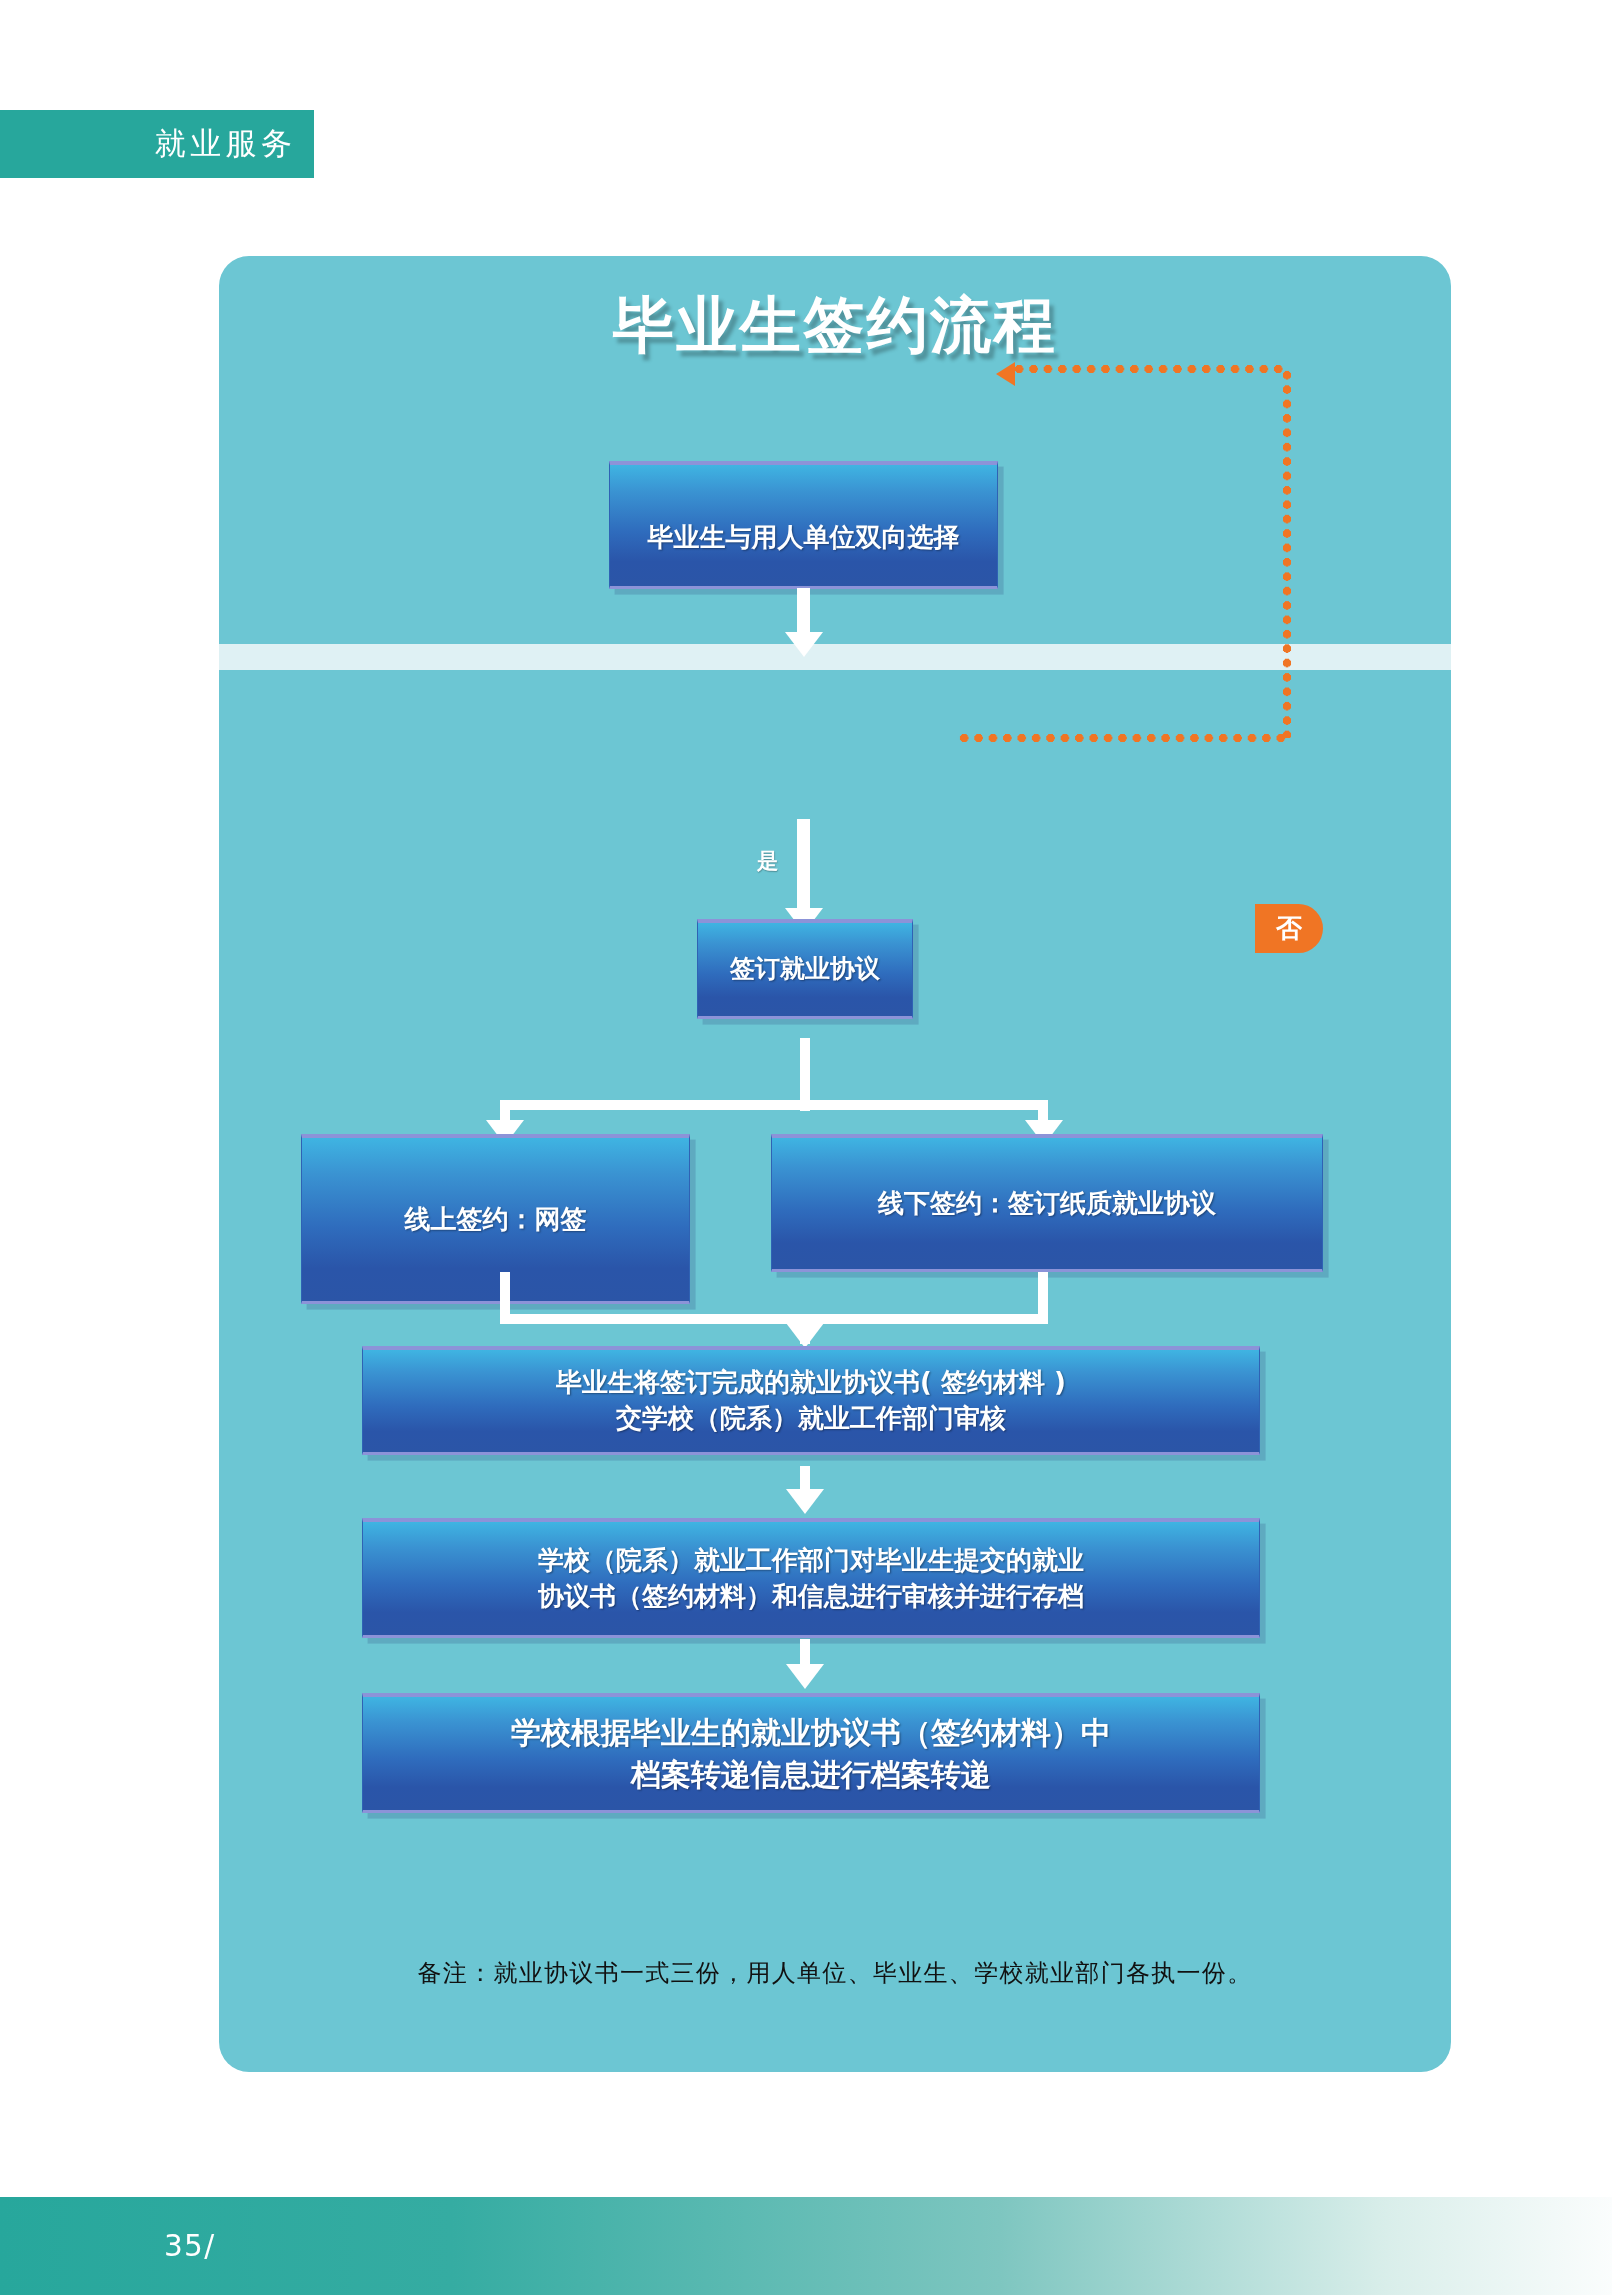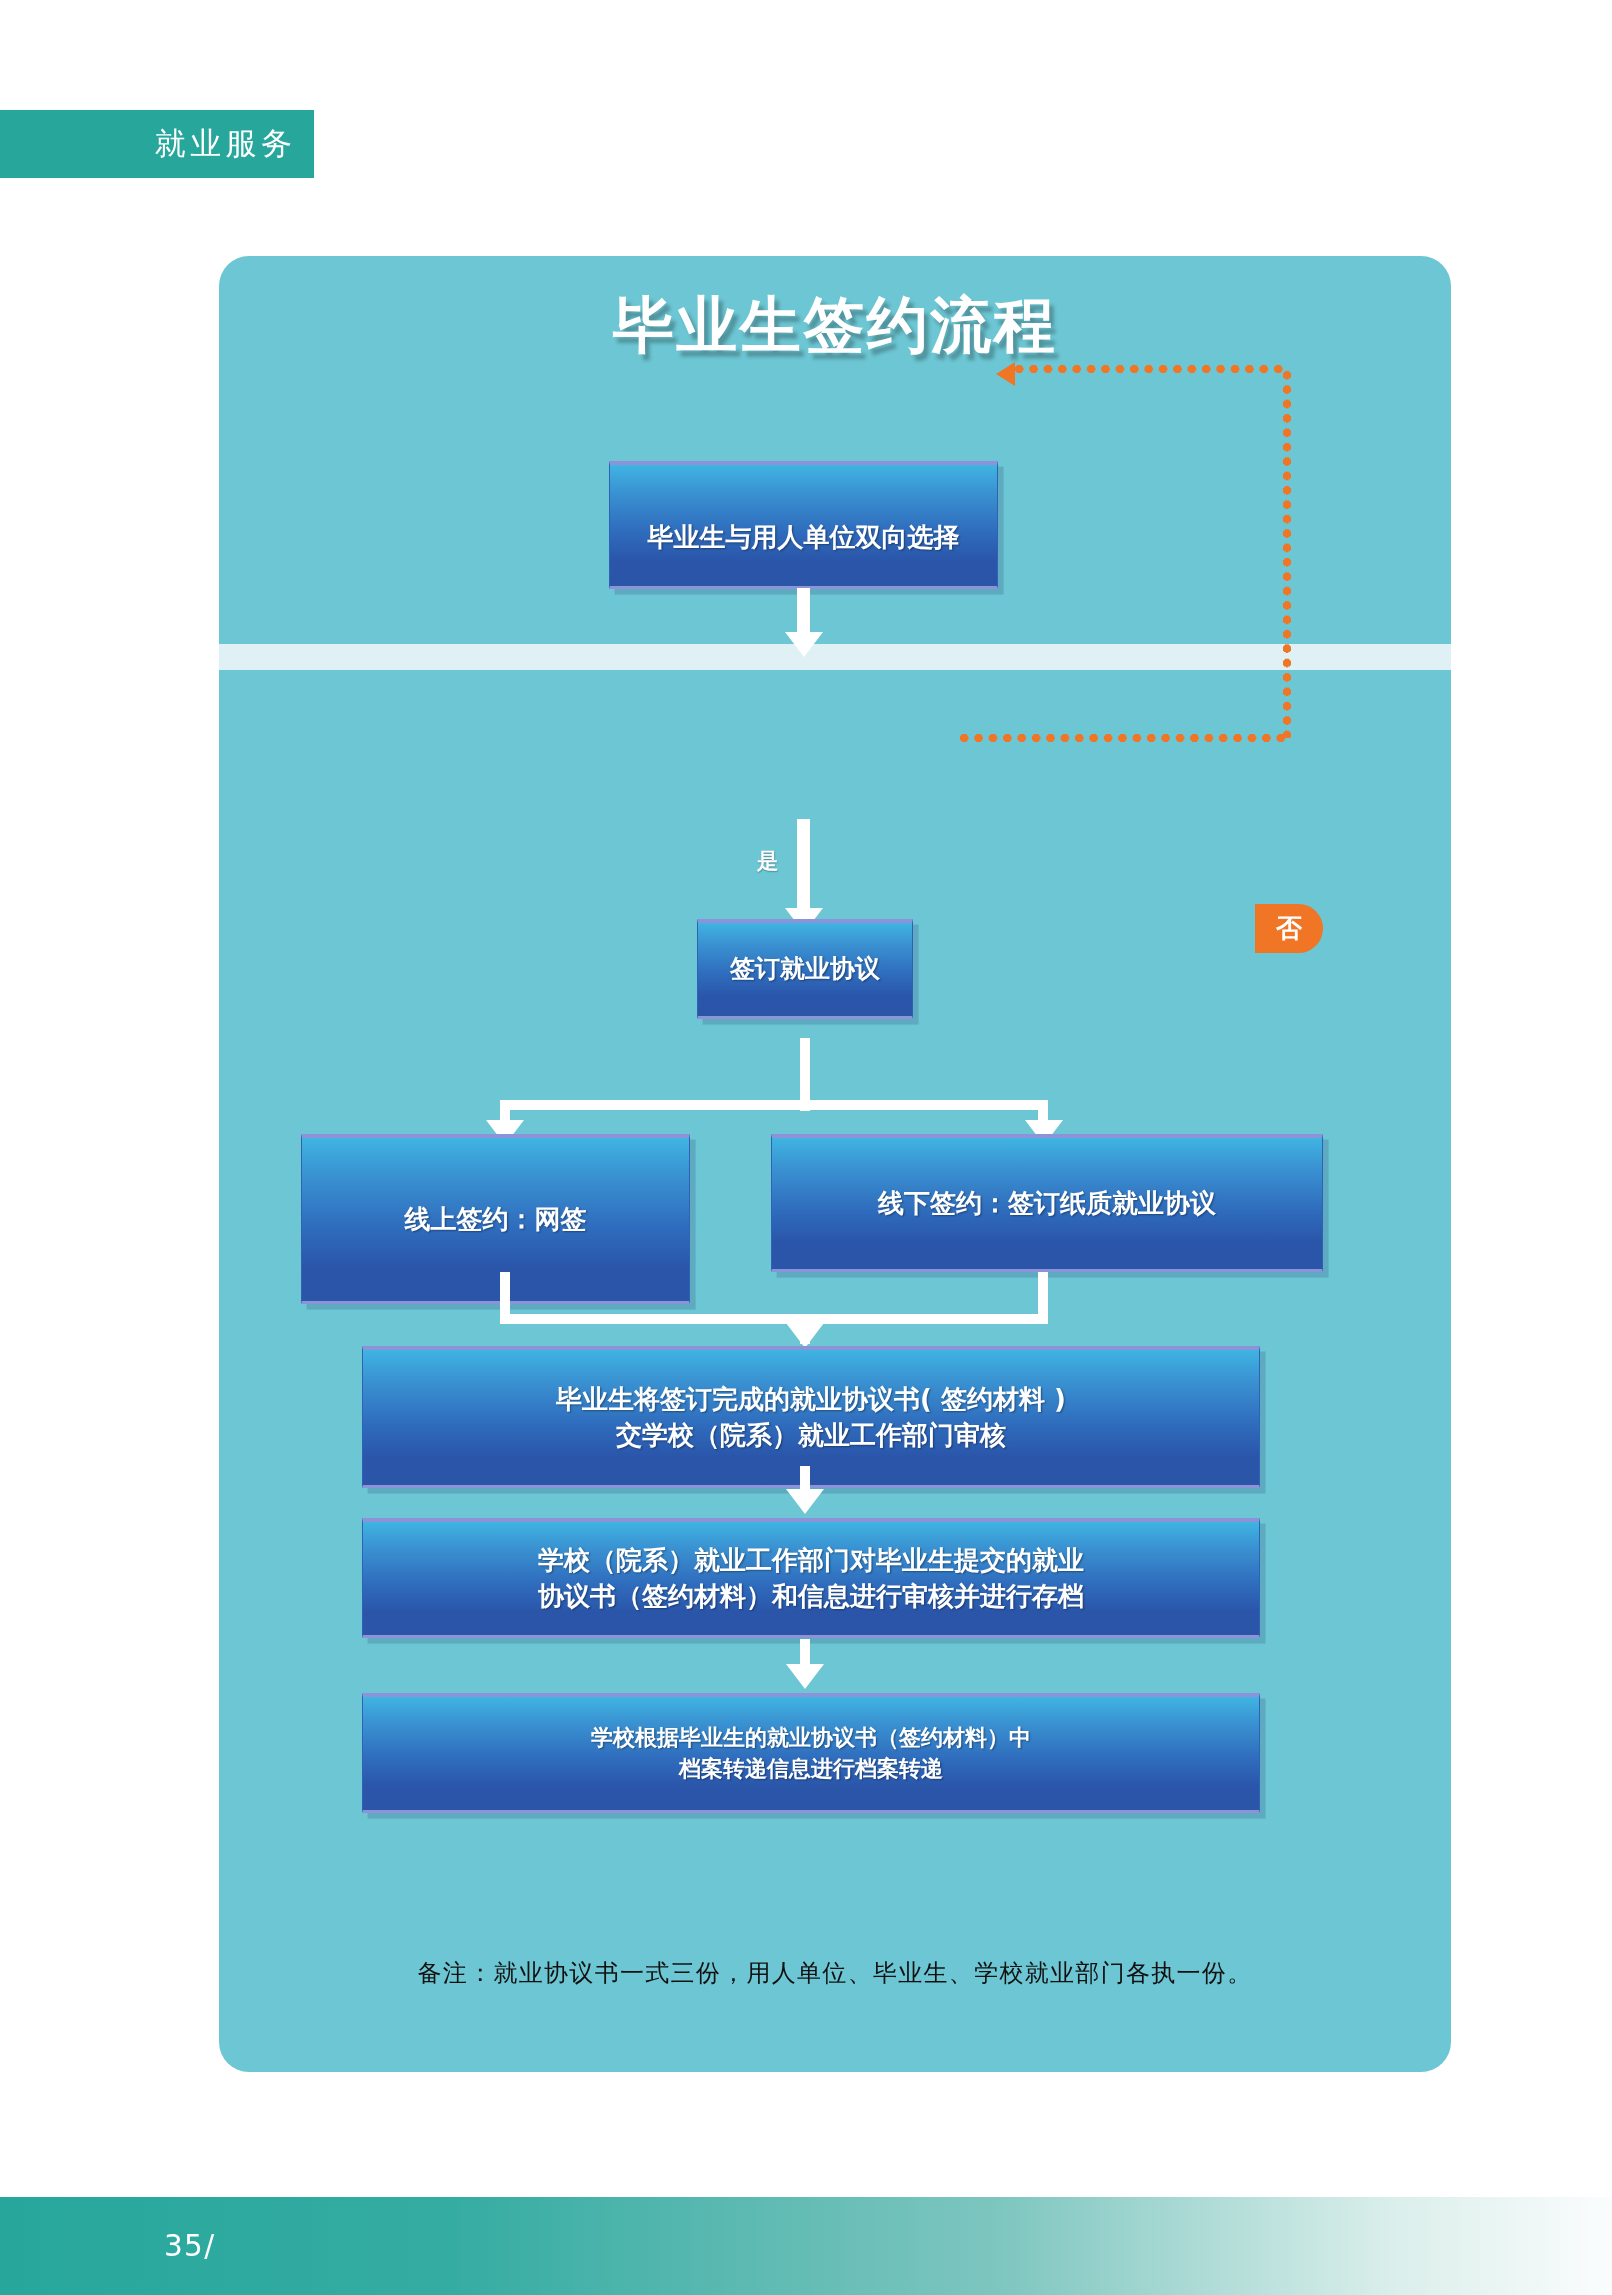--- a/index.html
+++ b/index.html
@@ -61,28 +61,28 @@
 
   #node-sign-agreement{left:478px;top:663px;width:216px;height:100px;}
   #node-sign-agreement .node-text{font-size:25px;}
 
   #node-online-sign{left:82px;top:878px;width:389px;height:170px;}
   #node-online-sign .node-text{font-size:26px;}
 
   #node-offline-sign{left:552px;top:878px;width:552px;height:138px;}
   #node-offline-sign .node-text{font-size:26px;}
 
-  #node-submit-review{left:143px;top:1090px;width:898px;height:142px;}
+  #node-submit-review{left:143px;top:1090px;width:898px;height:109px;}
   #node-submit-review .node-text{font-size:26px;}
 
   #node-school-audit{left:143px;top:1262px;width:898px;height:120px;}
   #node-school-audit .node-text{font-size:26px;}
 
   #node-file-transfer{left:143px;top:1437px;width:898px;height:120px;}
-  #node-file-transfer .node-text{font-size:22px;}
+  #node-file-transfer .node-text{font-size:30px;}
 
   
   #node-decision{
     position:absolute;left:439px;top:403px;width:295px;height:157px;
   }
   #node-decision .diamond{
     position:absolute;left:50%;top:50%;width:191px;height:191px;
     margin-left:-95px;margin-top:-95px;transform:rotate(45deg);
     background:linear-gradient(135deg,#0e6b3c 0%,#12653a 35%,#0c5c33 70%,#0a5530 100%);
     border:1.3px solid #0a4a2b;box-shadow:3.1px 3.1px 3.8px rgba(0,0,0,0.22);

